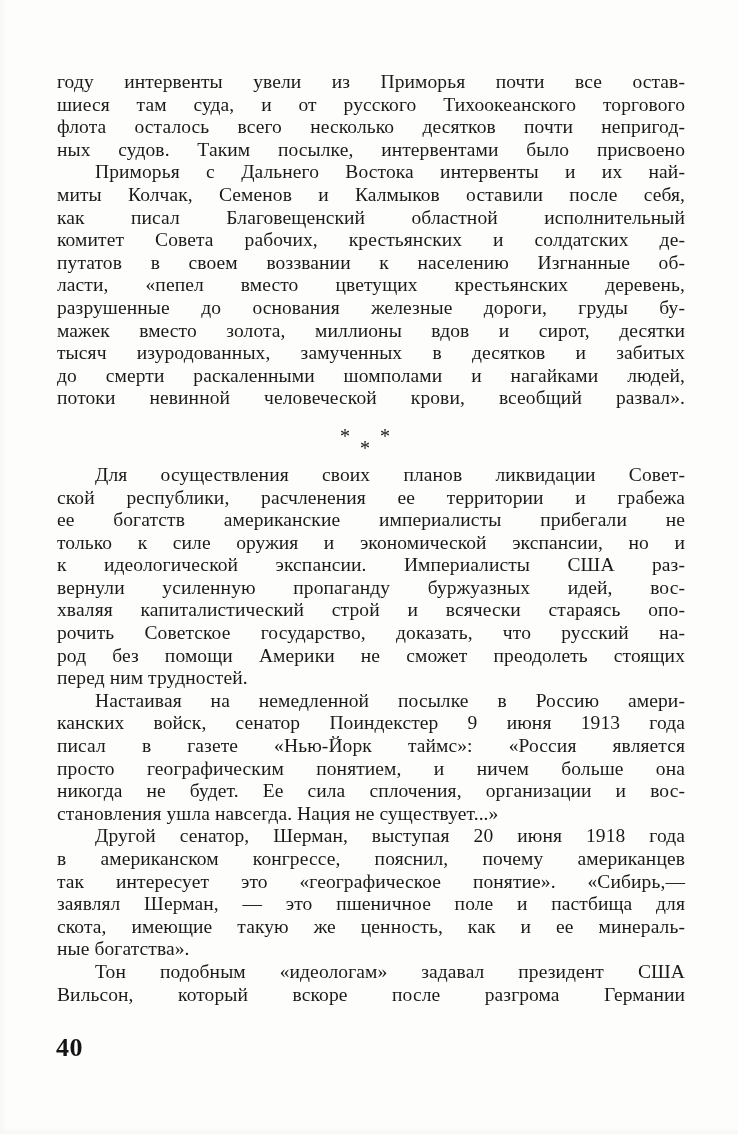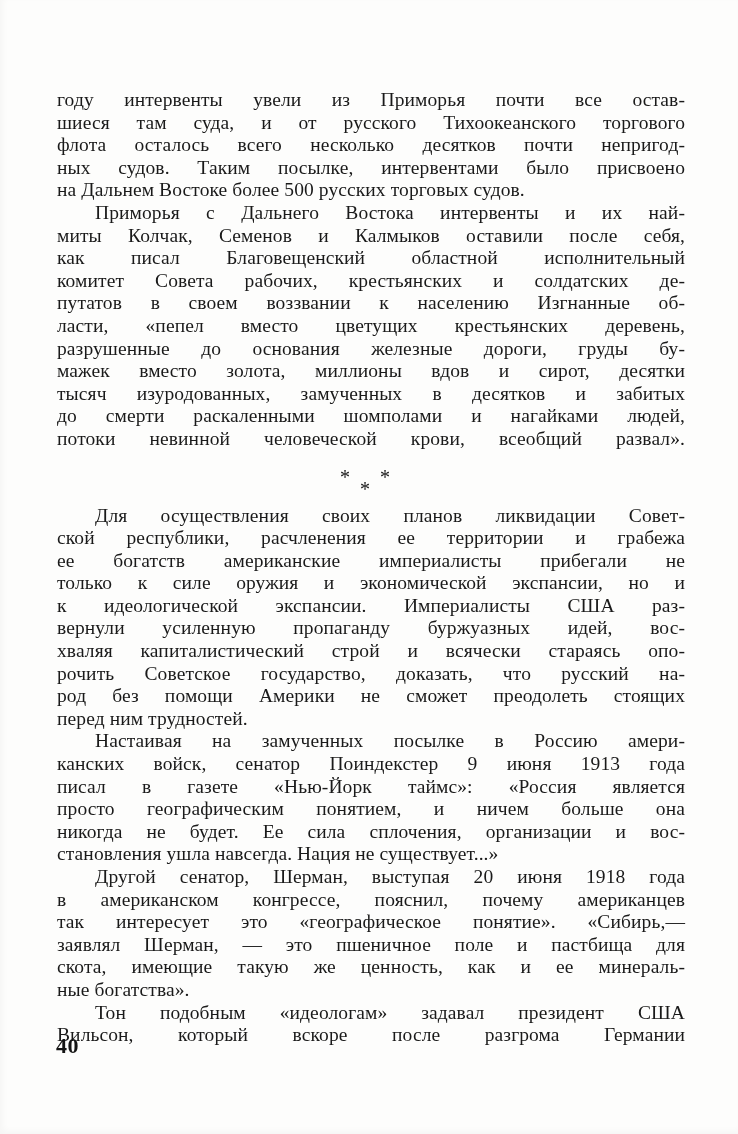--- a/index.html
+++ b/index.html
@@ -13,21 +13,21 @@
     height: 1134px;
     background: #fdfdfc;
     overflow: hidden;
     font-family: "Liberation Serif", "DejaVu Serif", serif;
     color: #1a1a1a;
     box-shadow: inset 3px -3px 6px rgba(0,0,0,0.03);
   }
   .text-block {
     position: absolute;
     left: 57px;
-    top: 89px;
+    top: 71px;
     width: 628px;
   }
   .par { margin: 0; padding: 0; }
   .line {
     font-size: 19.5px;
     line-height: 22.6px;
     height: 22.6px;
     white-space: normal;
     text-align: justify;
     text-align-last: justify;
@@ -48,39 +48,38 @@
     color: #141414;
   }
   .star-1 { left: 283px; top: 16px; }
   .star-2 { left: 323px; top: 16px; }
   .star-3 { left: 303px; top: 28px; }
 
   .page-number {
     position: absolute;
     left: 56px;
     top: 1033px;
-    font-size: 22px;
+    font-size: 26px;
     font-weight: 700;
     letter-spacing: 0.5px;
     color: #141414;
   }
 </style>
 </head>
 <body>
 
 <div class="page">
   <div class="text-block">
 
     <div>
         <div class="par">
           <div class="line">году интервенты увели из Приморья почти все остав-</div>
           <div class="line">шиеся там суда, и от русского Тихоокеанского торгового</div>
           <div class="line">флота осталось всего несколько десятков почти непригод-</div>
           <div class="line">ных судов. Таким посылке, интервентами было присвоено</div>
-          <div class="line final">на Дальнем Востоке более 500 русских торговых судов.</div>
         </div>
         <div class="par indent">
           <div class="line">Приморья с Дальнего Востока интервенты и их най-</div>
           <div class="line">миты Колчак, Семенов и Калмыков оставили после себя,</div>
           <div class="line">как писал Благовещенский областной исполнительный</div>
           <div class="line">комитет Совета рабочих, крестьянских и солдатских де-</div>
           <div class="line">путатов в своем воззвании к населению Изгнанные об-</div>
           <div class="line">ласти, «пепел вместо цветущих крестьянских деревень,</div>
           <div class="line">разрушенные до основания железные дороги, груды бу-</div>
           <div class="line">мажек вместо золота, миллионы вдов и сирот, десятки</div>
@@ -103,21 +102,21 @@
           <div class="line">ее богатств американские империалисты прибегали не</div>
           <div class="line">только к силе оружия и экономической экспансии, но и</div>
           <div class="line">к идеологической экспансии. Империалисты США раз-</div>
           <div class="line">вернули усиленную пропаганду буржуазных идей, вос-</div>
           <div class="line">хваляя капиталистический строй и всячески стараясь опо-</div>
           <div class="line">рочить Советское государство, доказать, что русский на-</div>
           <div class="line">род без помощи Америки не сможет преодолеть стоящих</div>
           <div class="line final">перед ним трудностей.</div>
         </div>
         <div class="par indent">
-          <div class="line">Настаивая на замученных посылке в Россию амери-</div>
+          <div class="line">Настаивая на немедленной посылке в Россию амери-</div>
           <div class="line">канских войск, сенатор Поиндекстер 9 июня 1913 года</div>
           <div class="line">писал в газете «Нью-Йорк таймс»: «Россия является</div>
           <div class="line">просто географическим понятием, и ничем больше она</div>
           <div class="line">никогда не будет. Ее сила сплочения, организации и вос-</div>
           <div class="line final">становления ушла навсегда. Нация не существует...»</div>
         </div>
         <div class="par indent">
           <div class="line">Другой сенатор, Шерман, выступая 20 июня 1918 года</div>
           <div class="line">в американском конгрессе, пояснил, почему американцев</div>
           <div class="line">так интересует это «географическое понятие». «Сибирь,—</div>

